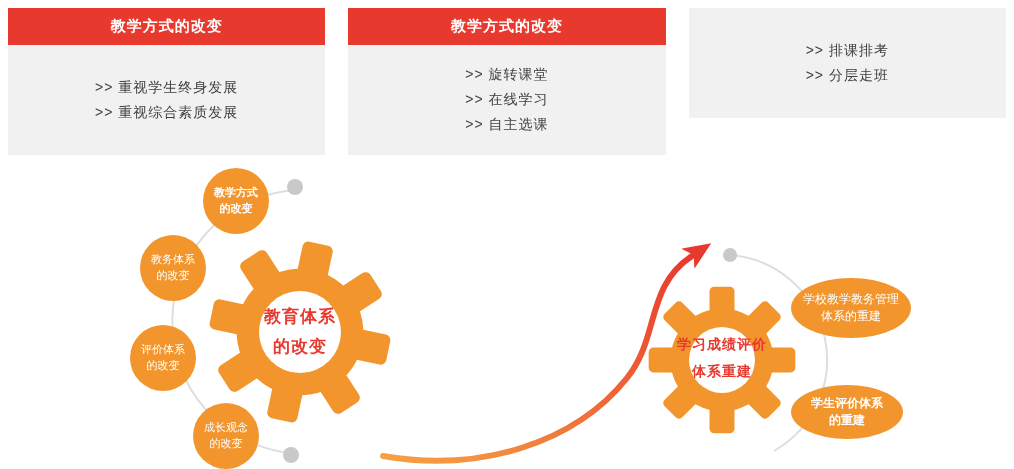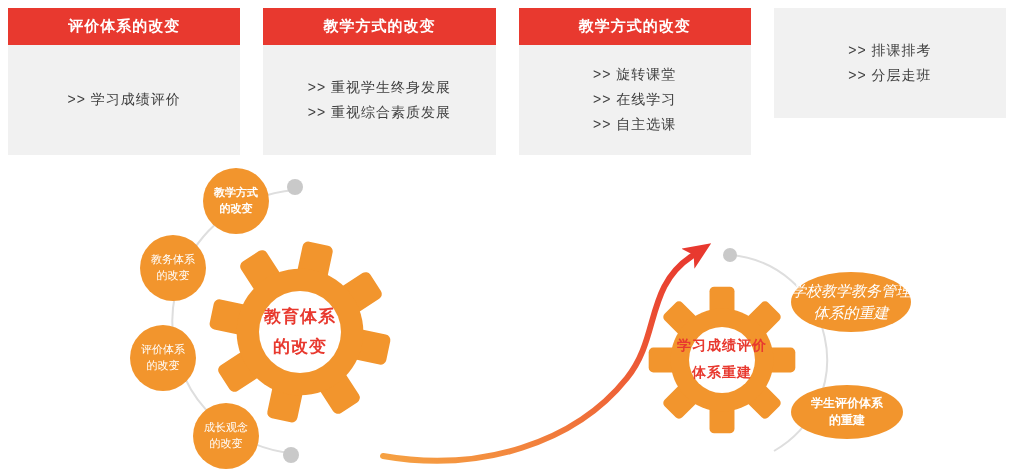--- a/index.html
+++ b/index.html
@@ -25,48 +25,41 @@
   
   .diagram { position:absolute; left:0; top:0; width:1014px; height:469px; }
   .diagram-svg { position:absolute; left:0; top:0; }
   .bubble {
     position:absolute; background:var(--gear-orange,#f2952d); border-radius:50%;
     color:#fff; display:flex; flex-direction:column; align-items:center; justify-content:center;
     text-align:center; font-size:11px; line-height:1.45;
   }
   .bubble-l1, .bubble-l2 { white-space:nowrap; }
   .bubble-sm { width:66px; height:66px; }
-  .bubble-r1 { left:791px; top:272px; width:120px; height:60px; font-size:15px;font-style:italic; }
+  .bubble-r1 { left:791px; top:278px; width:120px; height:60px; font-size:12px; }
   .bubble-r2 { left:791px; top:385px; width:112px; height:54px; font-size:12px;font-weight:bold; }
   .b1 { left:203px; top:168px;font-weight:bold; }
   .b2 { left:140px; top:235px; }
   .b3 { left:130px; top:325px; }
   .b4 { left:193px; top:403px; }
   .gear-label {
     position:absolute; text-align:center; font-weight:700;
     color:var(--header-red,#e8392f);
+    font-family:Liberation Serif, serif;
   }
   .gear-label-left  { left:240px; top:302px; width:120px; font-size:17px; line-height:1.75; letter-spacing:1px; }
   .gear-label-right { left:652px; top:332px; width:140px; font-size:14px; line-height:1.9; letter-spacing:1px; }
 </style>
 </head>
 <body>
 
 <div class="page">
 
   <div class="cards">
 
-    <div class="card">
-      <div class="card-header">评价体系的改变</div>
-      <div class="card-body">
-        <div class="card-items">
-          <div class="card-item">&gt;&gt; 学习成绩评价</div>
-        </div>
-      </div>
-    </div>
 
     <div class="card">
       <div class="card-header">教学方式的改变</div>
       <div class="card-body">
         <div class="card-items">
           <div class="card-item">&gt;&gt; 重视学生终身发展</div>
           <div class="card-item">&gt;&gt; 重视综合素质发展</div>
         </div>
       </div>
     </div>

